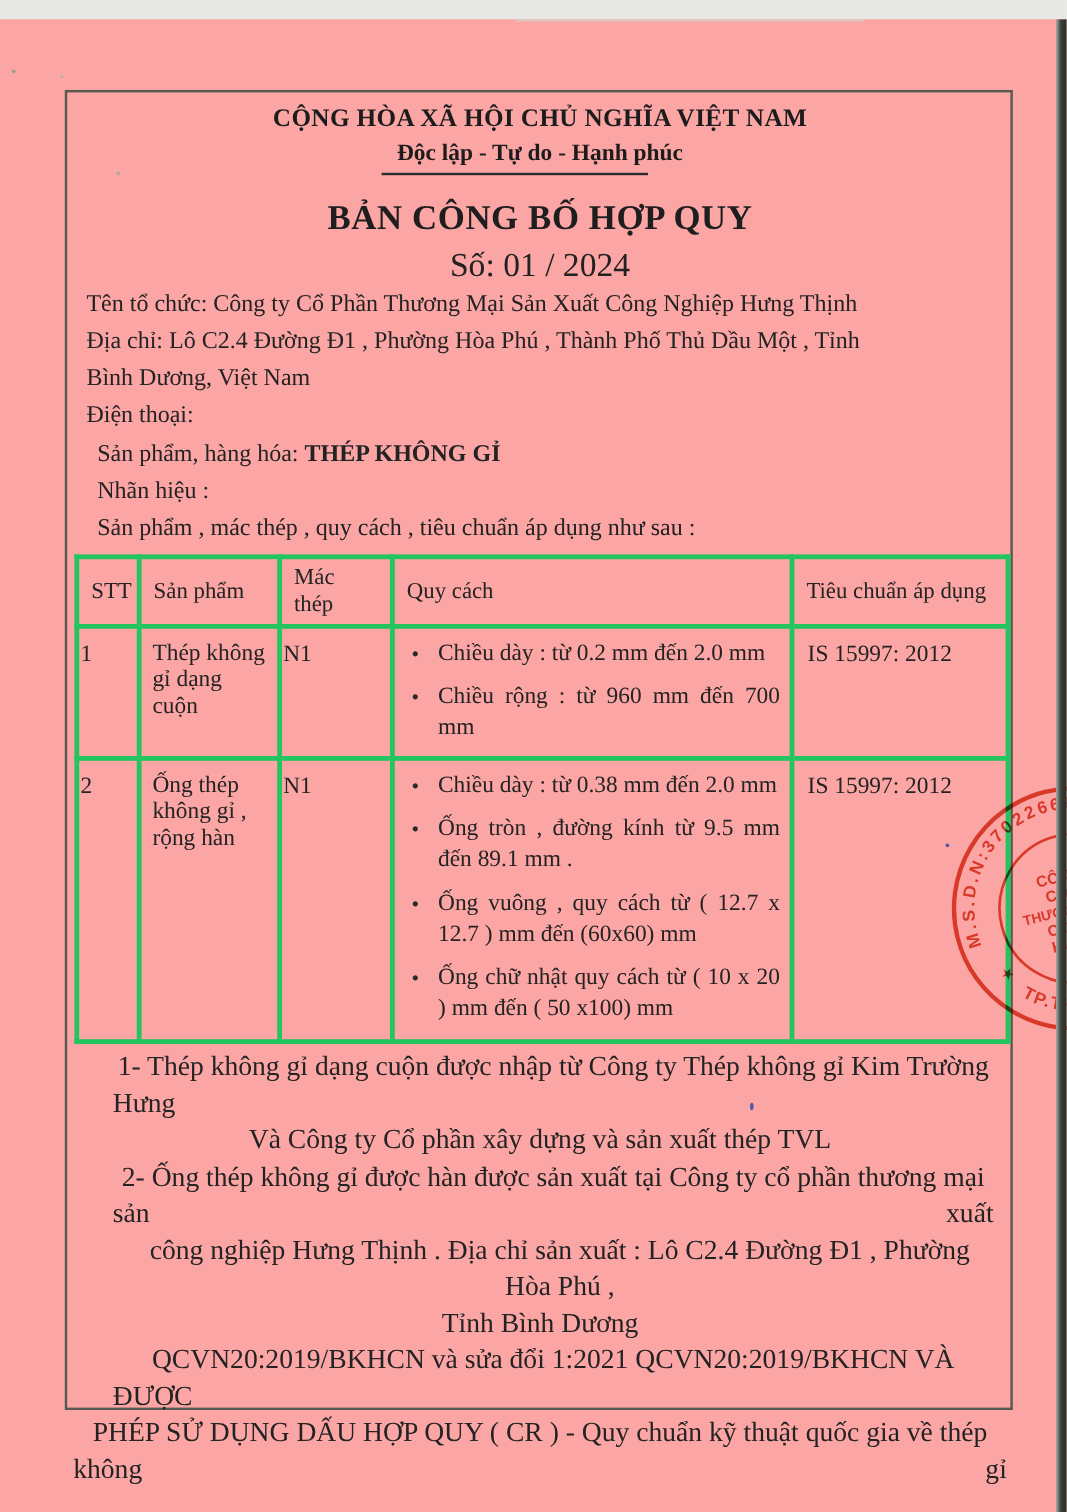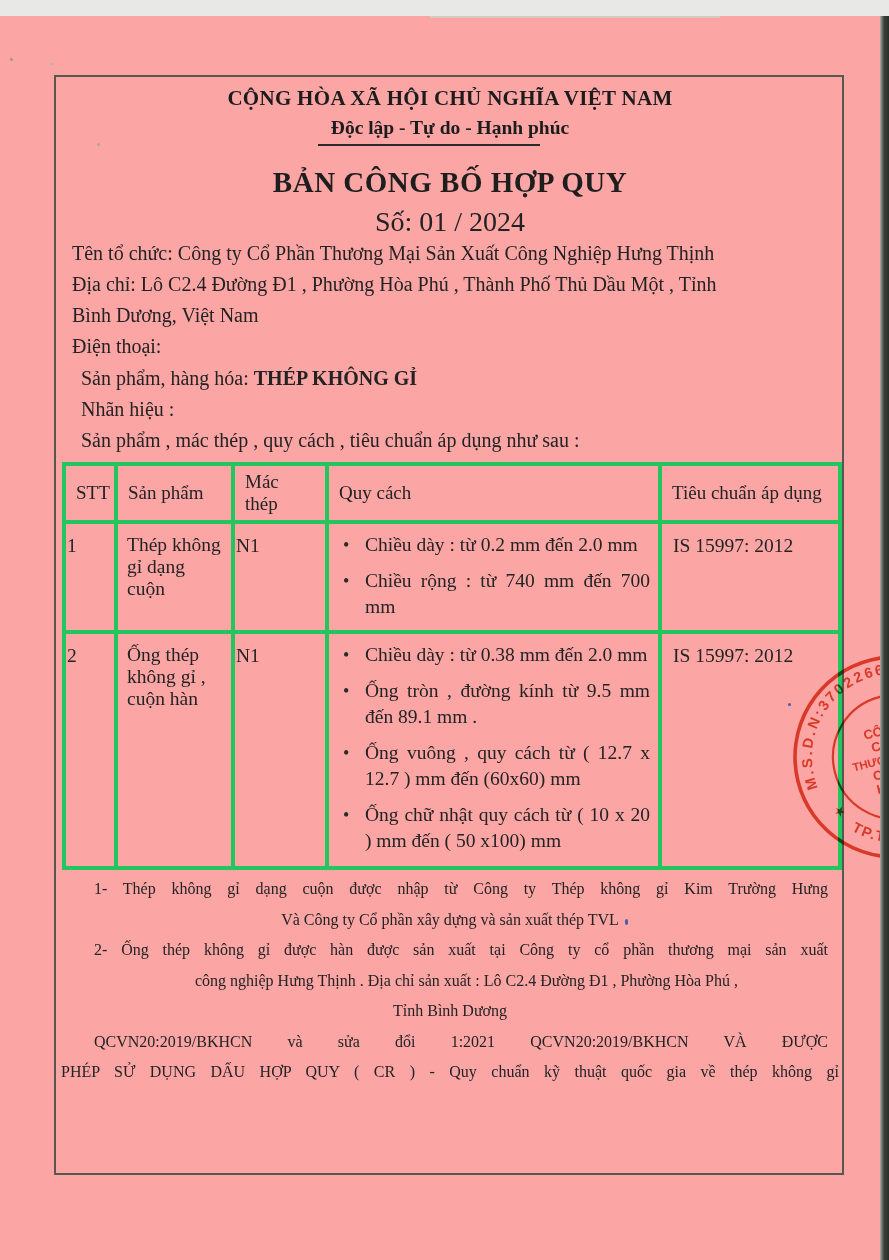--- a/index.html
+++ b/index.html
@@ -70,21 +70,21 @@
   ul.qclist li{
     position:relative;margin:0 0 10px 0;line-height:26px;text-align:justify;
   }
   ul.qclist li::before{
     content:"•";position:absolute;left:-22px;top:0;font-size:18px;color:#2a2a2a;
   }
 
   
   .footer{
     position:absolute;left:72px;top:858px;width:756px;
-    font-size:16px;line-height:30.5px;color:#232323;
+    font-size:23px;line-height:30.5px;color:#232323;
   }
   .footer div{white-space:normal;text-align:center;}
   .fl-ind{padding-left:22px;}
   .fl-ind2{padding-left:33px;}
   .fl-neg{margin-left:-11px;width:778px;}
   .jl{text-align:justify;text-align-last:justify;}
 
   
   .stamp{
     position:absolute;left:782px;top:628px;z-index:40;
@@ -143,28 +143,28 @@
       </tr>
     </thead>
     <tbody>
       <tr class="r1">
         <td class="c-stt">1</td>
         <td class="c-sp">Thép không gỉ dạng cuộn</td>
         <td class="c-mt">N1</td>
         <td class="c-qc">
           <ul class="qclist">
             <li>Chiều dày : từ 0.2 mm đến 2.0 mm</li>
-            <li>Chiều rộng : từ 740 mm đến 700 mm</li>
+            <li>Chiều rộng : từ 960 mm đến 700 mm</li>
           </ul>
         </td>
         <td class="c-tc">IS 15997: 2012</td>
       </tr>
       <tr class="r2">
         <td class="c-stt">2</td>
-        <td class="c-sp">Ống thép không gỉ , cuộn hàn</td>
+        <td class="c-sp">Ống thép không gỉ , rộng hàn</td>
         <td class="c-mt">N1</td>
         <td class="c-qc">
           <ul class="qclist">
             <li>Chiều dày : từ 0.38 mm đến 2.0 mm</li>
             <li>Ống tròn , đường kính từ 9.5 mm đến 89.1 mm .</li>
             <li>Ống vuông , quy cách từ ( 12.7 x 12.7 ) mm đến (60x60) mm</li>
             <li>Ống chữ nhật quy cách từ ( 10 x 20 ) mm đến ( 50 x100) mm</li>
           </ul>
         </td>
         <td class="c-tc">IS 15997: 2012</td>

